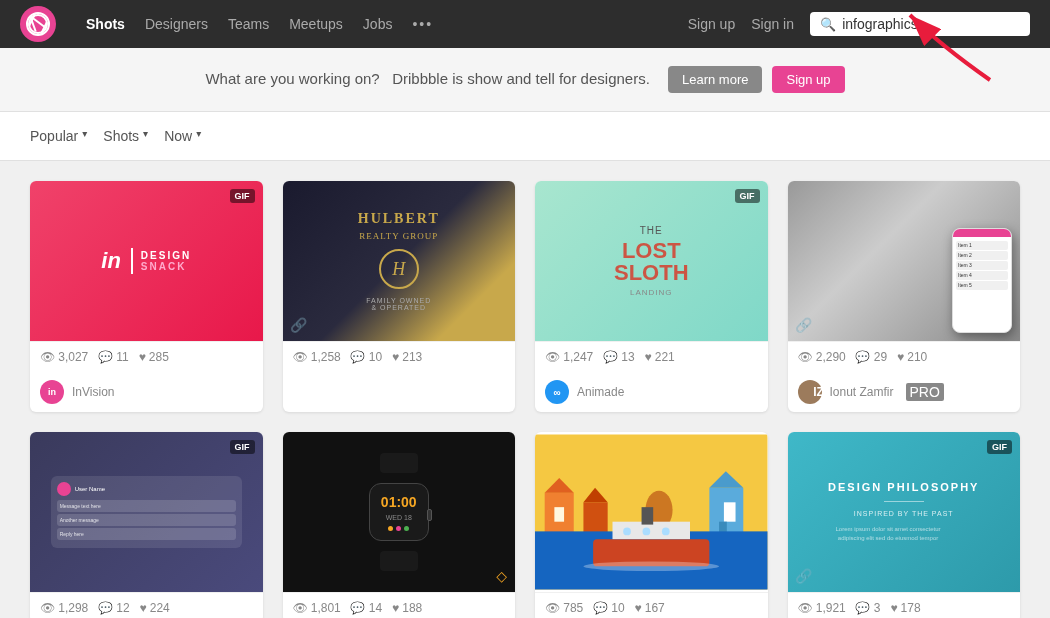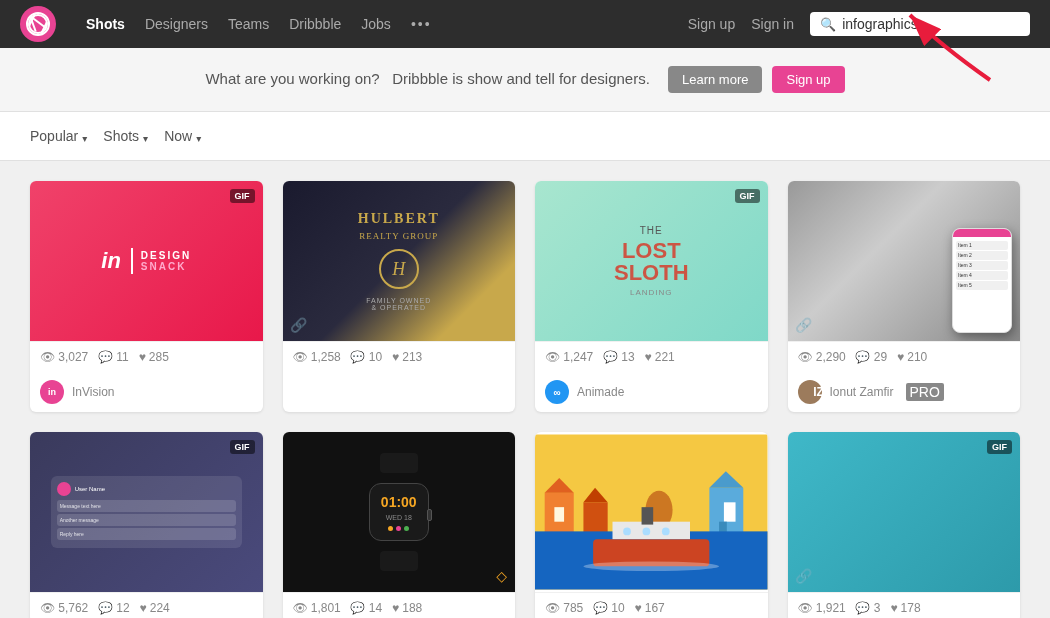--- a/index.html
+++ b/index.html
@@ -110,21 +110,21 @@
     .filters {
       padding: 16px 30px;
       display: flex;
       align-items: center;
       gap: 16px;
       background: white;
       border-bottom: 1px solid #e0e0e0;
     }
     .filter-btn {
       display: flex;
-      align-items: flex-end;
+      align-items: flex-start;
       gap: 4px;
       font-size: 14px;
       color: #555;
       cursor: pointer;
       font-weight: 500;
     }
     .filter-arrow { font-size: 10px; }
 
     
     .grid-container {
@@ -242,21 +242,21 @@
           <line x1="9" y1="20" x2="15" y2="8" stroke="white" stroke-width="2"></line>
           <line x1="21" y1="28" x2="27" y2="16" stroke="white" stroke-width="2"></line>
         </svg>
       </div>
     </div>
 
     <div class="nav-links">
       <a class="nav-link active">Shots</a>
       <a class="nav-link">Designers</a>
       <a class="nav-link">Teams</a>
-      <a class="nav-link">Dribbble</a>
+      <a class="nav-link">Meetups</a>
       <a class="nav-link">Jobs</a>
       <span class="nav-more">•••</span>
     </div>
 
     <div class="nav-right">
       <a class="nav-auth-link">Sign up</a>
       <a class="nav-auth-link">Sign in</a>
       <div class="search-box">
         <span style="color:#aaa; font-size:13px;">🔍</span>
         <input class="search-input" type="text" value="infographics" style="">
@@ -399,21 +399,21 @@
           <div style="width:14px;height:14px;border-radius:50%;background:#e84393;"></div>
           <div style="font-size:6px;color:white;">User Name</div>
         </div>
         <div style="background:rgba(255,255,255,0.15);border-radius:3px;padding:3px;font-size:5px;color:rgba(255,255,255,0.8);margin:2px 0;">Message text here</div>
         <div style="background:rgba(255,255,255,0.15);border-radius:3px;padding:3px;font-size:5px;color:rgba(255,255,255,0.8);margin:2px 0;">Another message</div>
         <div style="background:rgba(255,255,255,0.15);border-radius:3px;padding:3px;font-size:5px;color:rgba(255,255,255,0.8);margin:2px 0;">Reply here</div>
       </div>
       <div class="gif-badge">GIF</div>
     </div>
     <div class="shot-meta">
-      <span class="meta-stat">👁 <span>5,762</span></span>
+      <span class="meta-stat">👁 <span>1,298</span></span>
       <span class="meta-stat">💬 <span>12</span></span>
       <span class="meta-stat">♥ <span>224</span></span>
     </div>
 
   </div>
 
   <div class="shot-card">
     <div class="shot-thumb thumb-applewatch">
       <div style="display:flex;flex-direction:column;align-items:center;gap:10px;width:100%;padding:10px;">
 
@@ -484,20 +484,28 @@
     <div class="shot-meta">
       <span class="meta-stat">👁 <span>785</span></span>
       <span class="meta-stat">💬 <span>10</span></span>
       <span class="meta-stat">♥ <span>167</span></span>
     </div>
 
   </div>
 
   <div class="shot-card">
     <div class="shot-thumb" style="background:linear-gradient(135deg, #3fb8c8, #2d9aaa); display:flex; flex-direction:column; align-items:center; justify-content:center;">
+      <div style="text-align:center; padding:20px;">
+        <div style="font-size:11px;font-weight:bold;color:white;text-transform:uppercase;letter-spacing:2px;margin-bottom:8px;">DESIGN PHILOSOPHY</div>
+        <div style="width:40px;height:1px;background:rgba(255,255,255,0.5);margin:0 auto 8px;"></div>
+        <div style="font-size:7px;color:rgba(255,255,255,0.8);text-transform:uppercase;letter-spacing:1px;">INSPIRED BY THE PAST</div>
+        <div style="font-size:6px;color:rgba(255,255,255,0.6);margin-top:8px;line-height:1.5;max-width:120px;">
+          Lorem ipsum dolor sit amet consectetur adipiscing elit sed do eiusmod tempor
+        </div>
+      </div>
       <div class="gif-badge">GIF</div>
       <div class="link-badge">🔗</div>
     </div>
     <div class="shot-meta">
       <span class="meta-stat">👁 <span>1,921</span></span>
       <span class="meta-stat">💬 <span>3</span></span>
       <span class="meta-stat">♥ <span>178</span></span>
     </div>
 
   </div>

